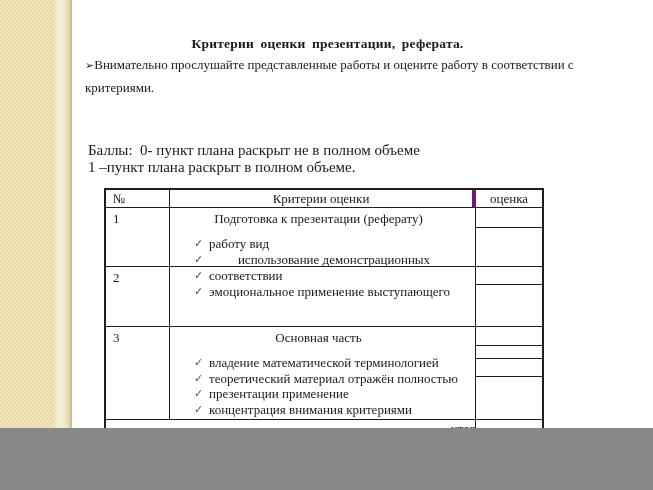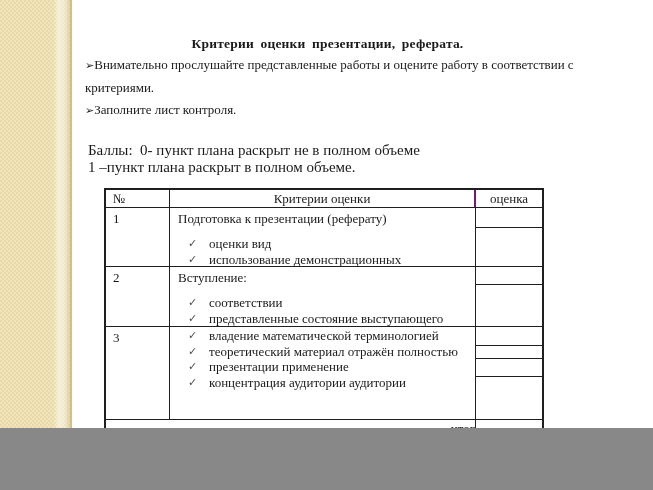--- a/index.html
+++ b/index.html
@@ -47,25 +47,25 @@
   .scoring div{white-space:pre;}
   
   .tbl{
     position:absolute;left:104px;top:188px;width:440px;
     border:2px solid #1f1f1f;background:#fff;
     font-size:13px;box-sizing:border-box;
   }
   .tbl *{box-sizing:border-box;}
   .thead{display:flex;height:18px;border-bottom:1px solid #1f1f1f;}
   .th-num{width:64px;border-right:1px solid #1f1f1f;padding-left:7px;display:flex;align-items:center;}
-  .th-crit{flex:1;border-right:2px solid #701a75;display:flex;align-items:center;justify-content:center;}
+  .th-crit{flex:1;border-right:4px solid #701a75;display:flex;align-items:center;justify-content:center;}
   .th-score{width:66px;display:flex;align-items:center;justify-content:center;}
   .trow{display:flex;border-bottom:1px solid #1f1f1f;}
   .td-num{width:64px;border-right:1px solid #1f1f1f;padding:1px 0 0 7px;line-height:19px;}
-  .td-crit{flex:1;border-right:1px solid #1f1f1f;padding:1px 16px 0 8px;overflow:hidden;}
+  .td-crit{flex:1;border-right:1px solid #1f1f1f;padding:1px 16px 0 8px;overflow:hidden;text-align:center;}
   .td-score{width:66px;display:flex;flex-direction:column;}
   .sub{border-bottom:1px solid #1f1f1f;}
   .sub:last-child{border-bottom:none;flex:1;}
   .crit-title{line-height:19px;margin-bottom:8px;}
   .check{display:flex;line-height:15.6px;}
   .tick{
     width:21px;margin-left:10px;flex:0 0 21px;
     color:#4d4d4d;font-family:"DejaVu Sans",sans-serif;font-size:11px;
   }
   .trow-total{display:flex;height:19px;}
@@ -75,89 +75,88 @@
 </head>
 <body>
 
 <div class="slide">
   <div class="band"></div>
 
   <div class="title">Критерии  оценки  презентации,  реферата.</div>
 
   <div class="intro">
     <p><span class="arrow">➢</span><span>Внимательно прослушайте представленные работы и оцените работу в соответствии с критериями.</span></p>
-    <p><span class="arrow">➢</span><span>Заполните лист контроля.</span></p>
   </div>
 
   <div class="scoring">
     <div>Баллы:  0- пункт плана раскрыт не в полном объеме</div>
     <div>1 –пункт плана раскрыт в полном объеме.</div>
   </div>
 
   <div class="tbl">
     <div class="thead">
       <div class="th-num">№</div>
       <div class="th-crit">Критерии оценки</div>
       <div class="th-score">оценка</div>
     </div>
     <div id="tbody">
         <div class="trow" style="height: 59px;">
           <div class="td-num">1</div>
           <div class="td-crit">
             <div class="crit-title">Подготовка к презентации (реферату)</div>
             <div class="check">
               <div class="tick">✓</div>
-              <div>оценки вид</div>
+              <div>работу вид</div>
             </div>
             <div class="check">
               <div class="tick">✓</div>
               <div>использование демонстрационных материалов</div>
             </div>
           </div>
           <div class="td-score">
             <div class="sub" style="height: 20px;"></div>
             <div class="sub"></div>
           </div>
         </div>
         <div class="trow" style="height: 60px;">
           <div class="td-num">2</div>
           <div class="td-crit">
-            <div class="crit-title">Вступление:</div>
             <div class="check">
               <div class="tick">✓</div>
               <div>соответствии</div>
             </div>
             <div class="check">
               <div class="tick">✓</div>
-              <div>представленные состояние выступающего</div>
+              <div>эмоциональное применение выступающего</div>
             </div>
           </div>
           <div class="td-score">
             <div class="sub" style="height: 18px;"></div>
             <div class="sub"></div>
           </div>
         </div>
         <div class="trow" style="height: 93px;">
           <div class="td-num">3</div>
           <div class="td-crit">
+            <div class="crit-title">Основная часть</div>
             <div class="check">
               <div class="tick">✓</div>
               <div>владение математической терминологией</div>
             </div>
             <div class="check">
               <div class="tick">✓</div>
               <div>теоретический материал отражён полностью</div>
             </div>
             <div class="check">
               <div class="tick">✓</div>
               <div>презентации применение</div>
             </div>
             <div class="check">
               <div class="tick">✓</div>
-              <div>концентрация аудитории аудитории</div>
+              <div>концентрация внимания критериями</div>
             </div>
           </div>
           <div class="td-score">
             <div class="sub" style="height: 19px;"></div>
             <div class="sub" style="height: 13px;"></div>
             <div class="sub" style="height: 18px;"></div>
             <div class="sub"></div>
           </div>
         </div>
       </div>

